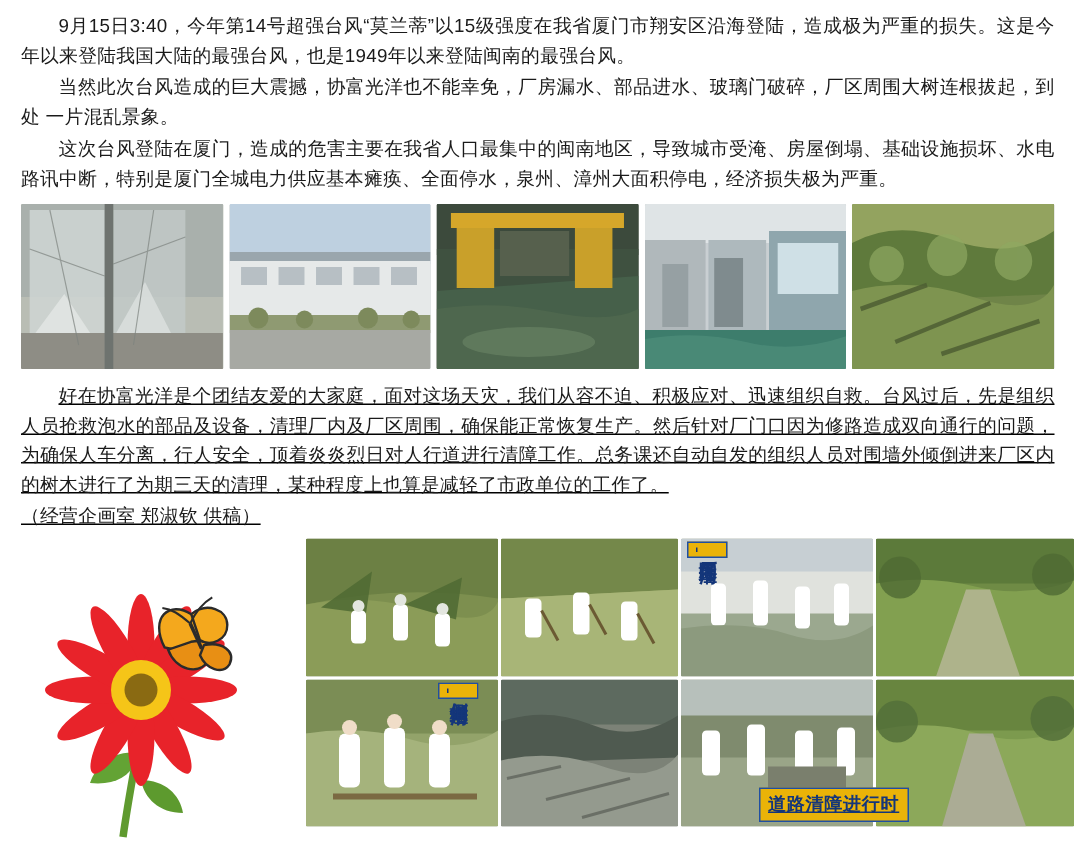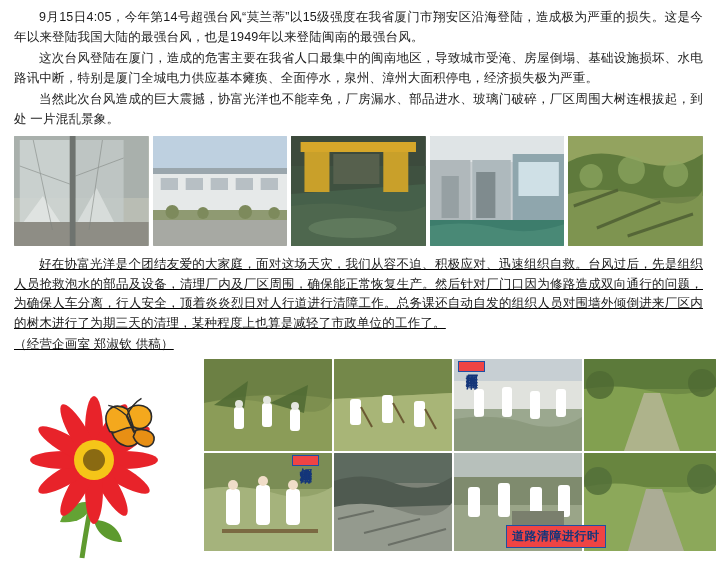--- a/index.html
+++ b/index.html
@@ -54,50 +54,51 @@
     margin-top: 4px;
     height: 195px;
   }
   .cell { position: absolute; overflow: hidden; border-radius: 1px; }
 
   
   .ph, .cell { background: #cfd3cc; }
 
   .label {
     position: absolute;
-    background: #ef4444;
+    background: #eab308;
     border: 1.5px solid #1f4fa3;
     color: #14367a;
     font-size: 12px;
     font-weight: bold;
     line-height: 15px;
     padding: 3px 5px;
     letter-spacing: 0.5px;
+    text-decoration: underline;
   }
   .label.vert {
     writing-mode: vertical-rl;
     text-orientation: upright;
   }
   .flower {
     position: absolute;
     left: 6px;
     bottom: -6px;
     width: 175px;
     height: 190px;
   }
   .credit { font-size: 12.5px; color: #1a1a1a; }
 </style>
 </head>
 <body>
 
 <div class="page">
 
-  <p class="para first">9月15日4:05，今年第14号超强台风“莫兰蒂”以15级强度在我省厦门市翔安区沿海登陆，造成极为严重的损失。这是今年以来登陆我国大陆的最强台风，也是1949年以来登陆闽南的最强台风。</p>
+  <p class="para first">9月15日3:40，今年第14号超强台风“莫兰蒂”以15级强度在我省厦门市翔安区沿海登陆，造成极为严重的损失。这是今年以来登陆我国大陆的最强台风，也是1949年以来登陆闽南的最强台风。</p>
+  <p class="para">当然此次台风造成的巨大震撼，协富光洋也不能幸免，厂房漏水、部品进水、玻璃门破碎，厂区周围大树连根拔起，到处 一片混乱景象。</p>
   <p class="para">这次台风登陆在厦门，造成的危害主要在我省人口最集中的闽南地区，导致城市受淹、房屋倒塌、基础设施损坏、水电路讯中断，特别是厦门全城电力供应基本瘫痪、全面停水，泉州、漳州大面积停电，经济损失极为严重。</p>
-  <p class="para">当然此次台风造成的巨大震撼，协富光洋也不能幸免，厂房漏水、部品进水、玻璃门破碎，厂区周围大树连根拔起，到处 一片混乱景象。</p>
 
   <div class="strip1">
 
     <div class="ph">
       <svg width="100%" height="100%" viewBox="0 0 140 110" preserveAspectRatio="none">
         <rect width="140" height="110" fill="#b9bdb4"></rect>
         <rect x="0" y="0" width="140" height="62" fill="#a9b0ac"></rect>
         <rect x="6" y="4" width="52" height="90" fill="#cfd6d4" opacity="0.85"></rect>
         <rect x="64" y="4" width="50" height="90" fill="#c3cbc9" opacity="0.8"></rect>
         <rect x="0" y="86" width="140" height="24" fill="#8e8d85"></rect>

